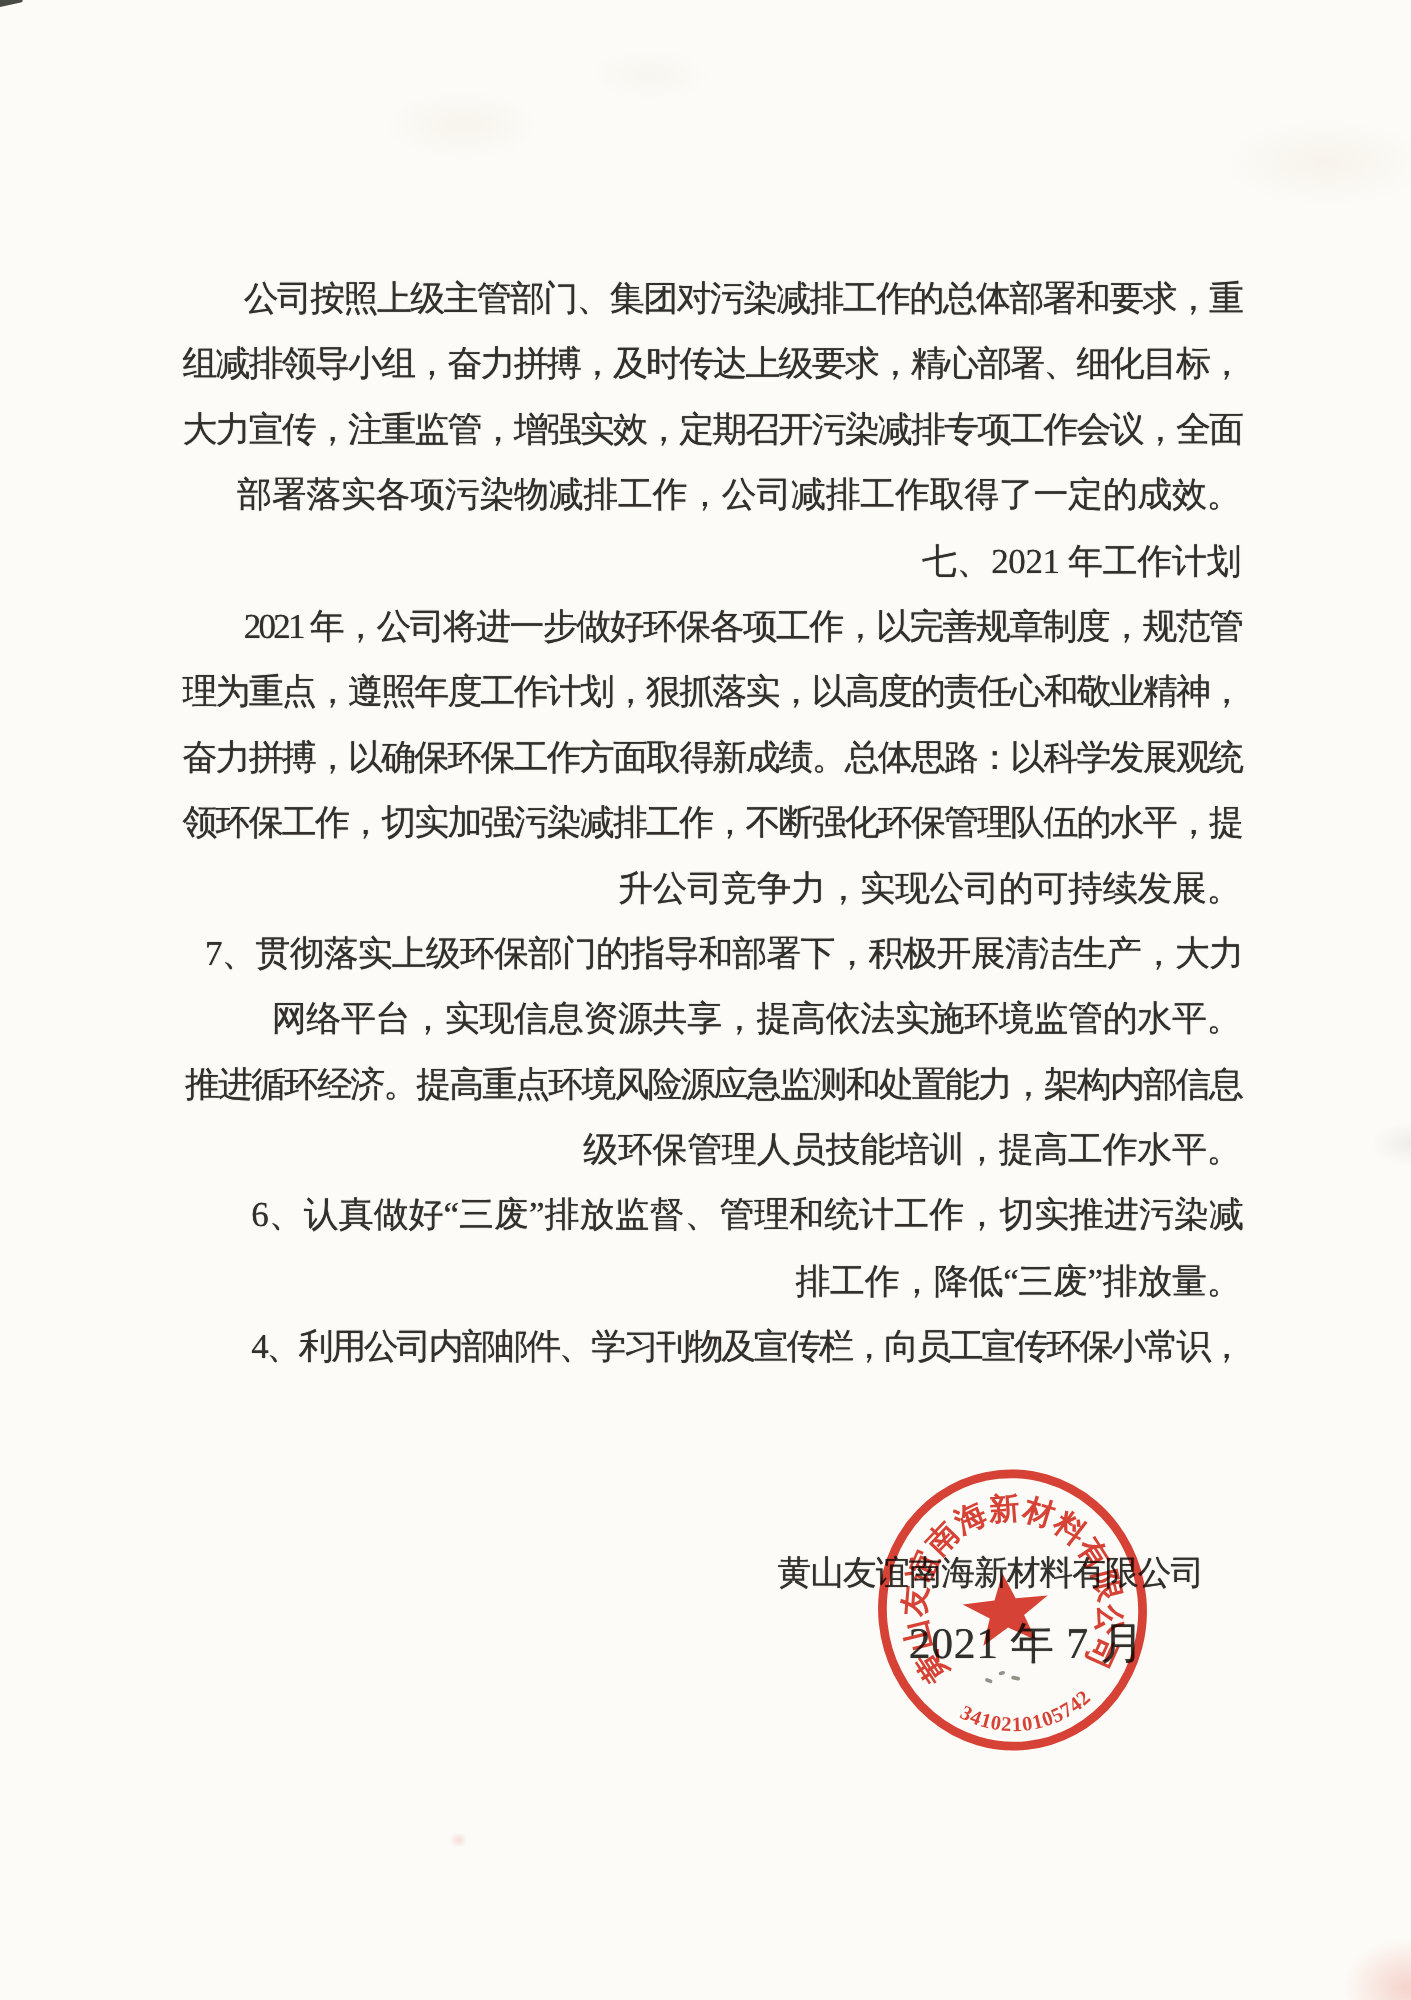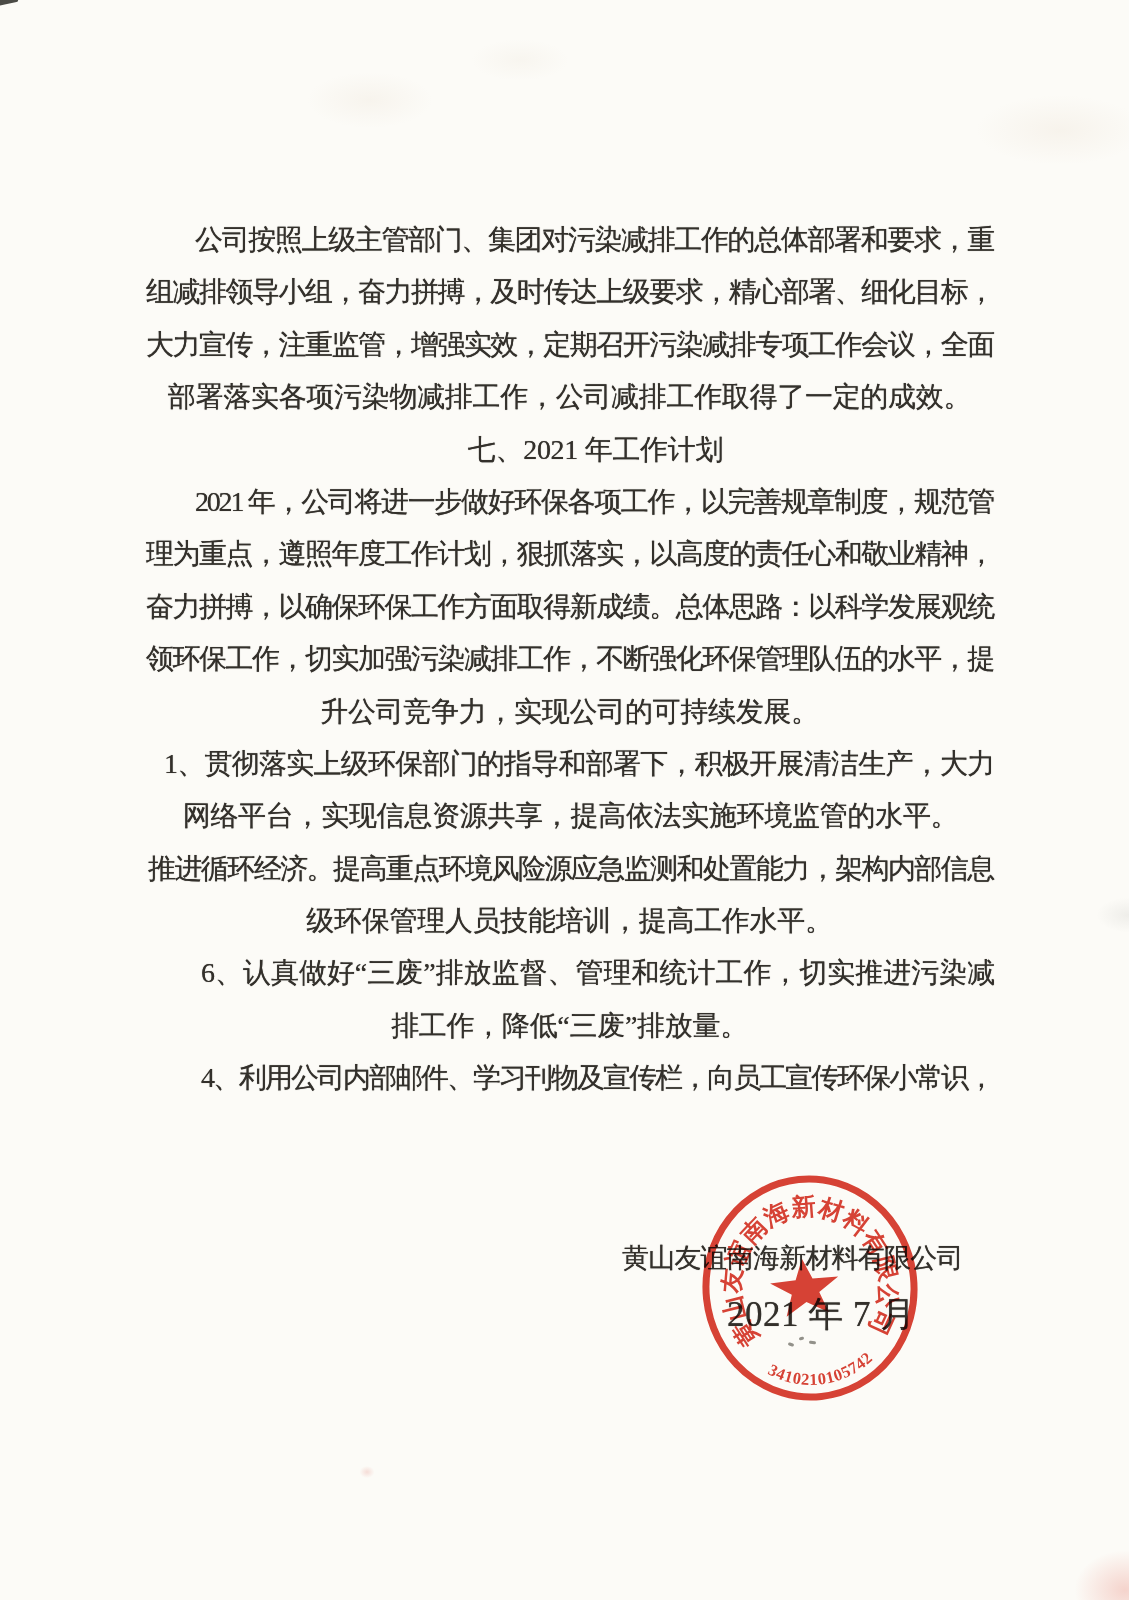--- a/index.html
+++ b/index.html
@@ -30,21 +30,21 @@
     line-height: 52.4px;
     height: 52.4px;
     text-shadow: 0 0 0.7px rgba(45,42,38,0.85);
   }
   .j {
     text-align: justify;
     text-align-last: justify;
     text-justify: inter-character;
     letter-spacing: -2.2px;
   }
-  .end { text-align: center; letter-spacing: -0.3px; }
+  .end { text-align: right; letter-spacing: -0.3px; }
   .ind-p  { text-indent: 49px; }
   .ind-h  { text-indent: 52px; }
   .ind-li { text-indent: 55px; }
   .ind-li1 { text-indent: 16px; }
   .item1 { margin-left: 2px; }
   .sig-company {
     position: absolute; left: 622px; top: 1242px;
     font-size: 27px; line-height: 32px; letter-spacing: -0.8px;
     text-shadow: 0 0 0.7px rgba(45,42,38,0.85); z-index: 2;
   }
@@ -87,21 +87,21 @@
 
     <div>
       <div class="line j ind-p">2021 年，公司将进一步做好环保各项工作，以完善规章制度，规范管</div>
       <div class="line j">理为重点，遵照年度工作计划，狠抓落实，以高度的责任心和敬业精神，</div>
       <div class="line j">奋力拼搏，以确保环保工作方面取得新成绩。总体思路：以科学发展观统</div>
       <div class="line j">领环保工作，切实加强污染减排工作，不断强化环保管理队伍的水平，提</div>
       <div class="line end">升公司竞争力，实现公司的可持续发展。</div>
     </div>
 
     <div class="item1">
-      <div class="line j ind-li1">1、贯彻落实上级环保部门的指导和部署下，积极开展清洁生产，大力</div>
+      <div class="line j ind-li1">7、贯彻落实上级环保部门的指导和部署下，积极开展清洁生产，大力</div>
       <div class="line end">网络平台，实现信息资源共享，提高依法实施环境监管的水平。</div>
       <div class="line j">推进循环经济。提高重点环境风险源应急监测和处置能力，架构内部信息</div>
     </div>
 
     <div>
       <div class="line end">级环保管理人员技能培训，提高工作水平。</div>
     </div>
 
     <div>
       <div class="line j ind-li">6、认真做好“三废”排放监督、管理和统计工作，切实推进污染减</div>

